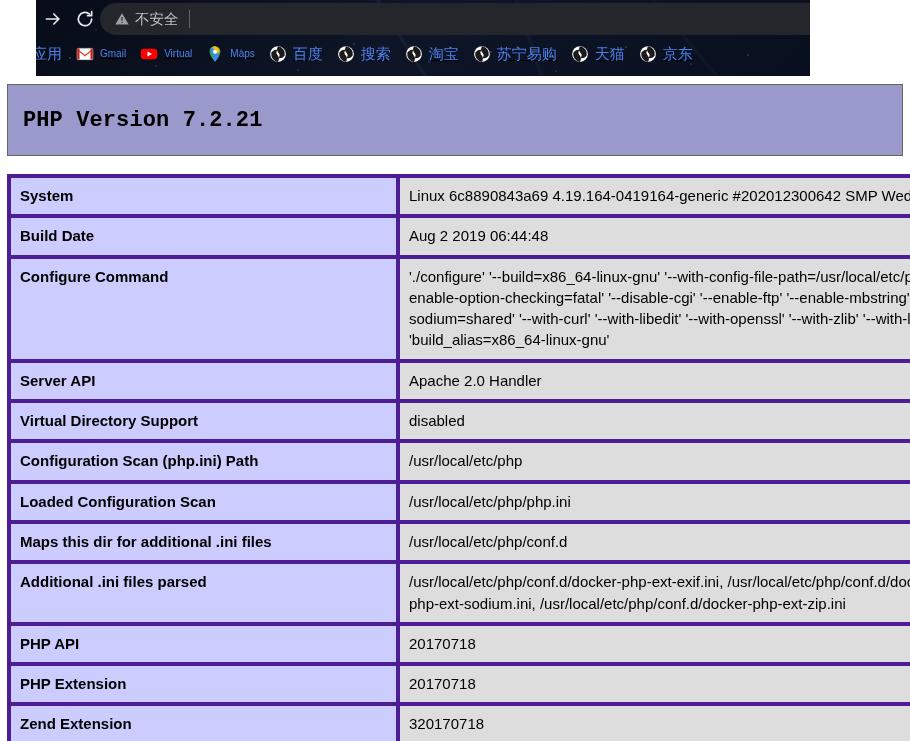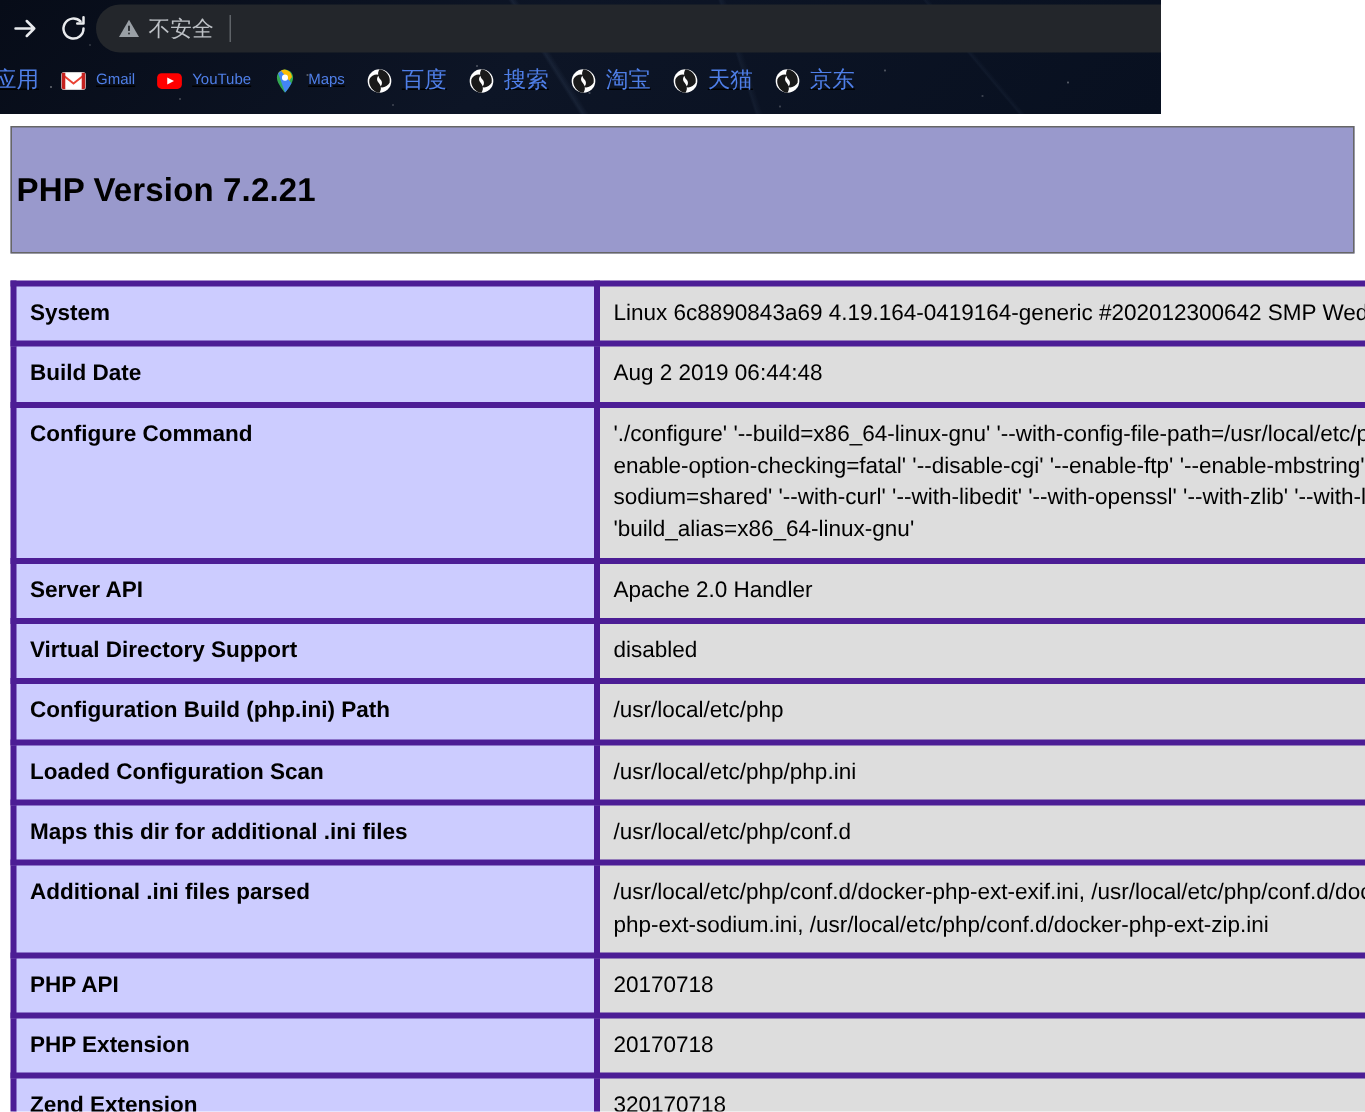--- a/index.html
+++ b/index.html
@@ -11,20 +11,21 @@
     font-family: "Liberation Sans", sans-serif;
   }
 
   
   #browser-chrome {
     width: 774px;
     height: 76px;
     background: #000000;
     position: relative;
     overflow: hidden;
+    margin-left: 36px;
   }
   
   #starfield {
     position: absolute; inset: 0;
     background-color: #0a1020;
     background-image:
       radial-gradient(1px 1px at 34px 58px, rgba(255,255,255,.55), transparent),
       radial-gradient(1px 1px at 120px 66px, rgba(255,255,255,.35), transparent),
       radial-gradient(1px 1px at 205px 50px, rgba(255,255,255,.45), transparent),
       radial-gradient(1px 1px at 262px 70px, rgba(255,255,255,.30), transparent),
@@ -134,27 +135,28 @@
     width: 910px; height: 665px;
     background: #ffffff;
     overflow: hidden;
   }
   #phpinfo-wrap {
     width: 1310px;     
     margin: 0;
     padding: 8px 0 0 7px;
   }
   #version-banner {
-    height: 85px;
+    height: 72px;
     background: #9999cc;
     border: 1px solid #666666;
     display: flex; align-items: center;
-    padding-left: 3px;
+    padding-left: 15px;
     margin-bottom: 18px;
     width: 896px;
+    font-family: Liberation Mono, monospace;
   }
   #version-banner h1 {
     margin: 0;
     font-size: 22px;
     font-weight: bold;
     color: #000000;
     letter-spacing: .1px;
   }
 
   table.phpinfo {
@@ -233,21 +235,21 @@
         <path d="M19.3 4.6h3.1v13.2a1.6 1.6 0 0 1-1.6 1.6h-1.5z" fill="#c5221f"></path>
       </svg>
       <span class="bm-label">Gmail</span>
     </div>
 
     <div class="bm">
       <svg class="bm-ico" viewBox="0 0 24 24">
         <rect x="1" y="5" width="22" height="14" rx="4" fill="#ff0000"></rect>
         <path d="M10 8.8l6 3.2-6 3.2z" fill="#ffffff"></path>
       </svg>
-      <span class="bm-label">YouTube</span>
+      <span class="bm-label">Virtual</span>
     </div>
 
     <div class="bm">
       <svg class="bm-ico" viewBox="0 0 24 24">
         <path d="M12 1.8c-4 0-7.2 3.2-7.2 7.2 0 5.4 7.2 13.2 7.2 13.2s7.2-7.8 7.2-13.2c0-4-3.2-7.2-7.2-7.2z" fill="#34a853"></path>
         <path d="M12 1.8c-2.5 0-4.7 1.3-6 3.2l9.2 7.8c1.5-2.3 3-4.9 3-3.8 0-4-3.2-7.2-7.2-7.2z" fill="#fbbc04"></path>
         <path d="M5.9 5.1 12 22.2s3.6-3.9 5.7-8.3L8.6 3.2a7.3 7.3 0 0 0-2.7 1.9z" fill="#4285f4"></path>
         <circle cx="12" cy="9" r="2.7" fill="#ffffff"></circle>
       </svg>
       <span class="bm-label">Maps</span>
@@ -274,20 +276,28 @@
 
     <div class="bm">
       <svg class="bm-ico" viewBox="0 0 24 24">
         <circle cx="12" cy="12" r="10.5" fill="#ffffff"></circle>
         <path d="M12 1.5c-2.6 4.2-.6 7.4 1.1 9.4 1.9 2.2 1.1 5.6-1.1 6.3 3.3 1.6 7.4-.7 9-3.6A10.5 10.5 0 0 0 12 1.5z" fill="#1a1a1a"></path>
         <path d="M12 22.5c2.6-4.2.6-7.4-1.1-9.4-1.9-2.2-1.1-5.6 1.1-6.3-3.3-1.6-7.4.7-9 3.6A10.5 10.5 0 0 0 12 22.5z" fill="#1a1a1a"></path>
       </svg>
       <span class="bm-label cjk">淘宝</span>
     </div>
 
+    <div class="bm">
+      <svg class="bm-ico" viewBox="0 0 24 24">
+        <circle cx="12" cy="12" r="10.5" fill="#ffffff"></circle>
+        <path d="M12 1.5c-2.6 4.2-.6 7.4 1.1 9.4 1.9 2.2 1.1 5.6-1.1 6.3 3.3 1.6 7.4-.7 9-3.6A10.5 10.5 0 0 0 12 1.5z" fill="#1a1a1a"></path>
+        <path d="M12 22.5c2.6-4.2.6-7.4-1.1-9.4-1.9-2.2-1.1-5.6 1.1-6.3-3.3-1.6-7.4.7-9 3.6A10.5 10.5 0 0 0 12 22.5z" fill="#1a1a1a"></path>
+      </svg>
+      <span class="bm-label cjk">苏宁易购</span>
+    </div>
 
     <div class="bm">
       <svg class="bm-ico" viewBox="0 0 24 24">
         <circle cx="12" cy="12" r="10.5" fill="#ffffff"></circle>
         <path d="M12 1.5c-2.6 4.2-.6 7.4 1.1 9.4 1.9 2.2 1.1 5.6-1.1 6.3 3.3 1.6 7.4-.7 9-3.6A10.5 10.5 0 0 0 12 1.5z" fill="#1a1a1a"></path>
         <path d="M12 22.5c2.6-4.2.6-7.4-1.1-9.4-1.9-2.2-1.1-5.6 1.1-6.3-3.3-1.6-7.4.7-9 3.6A10.5 10.5 0 0 0 12 22.5z" fill="#1a1a1a"></path>
       </svg>
       <span class="bm-label cjk">天猫</span>
     </div>
 
@@ -327,21 +337,21 @@
         </tr>
         <tr>
           <td class="e">Server API</td>
           <td class="v nowrapline">Apache 2.0 Handler</td>
         </tr>
         <tr>
           <td class="e">Virtual Directory Support</td>
           <td class="v nowrapline">disabled</td>
         </tr>
         <tr>
-          <td class="e">Configuration Build (php.ini) Path</td>
+          <td class="e">Configuration Scan (php.ini) Path</td>
           <td class="v nowrapline">/usr/local/etc/php</td>
         </tr>
         <tr>
           <td class="e">Loaded Configuration Scan</td>
           <td class="v nowrapline">/usr/local/etc/php/php.ini</td>
         </tr>
         <tr>
           <td class="e">Maps this dir for additional .ini files</td>
           <td class="v nowrapline">/usr/local/etc/php/conf.d</td>
         </tr>

